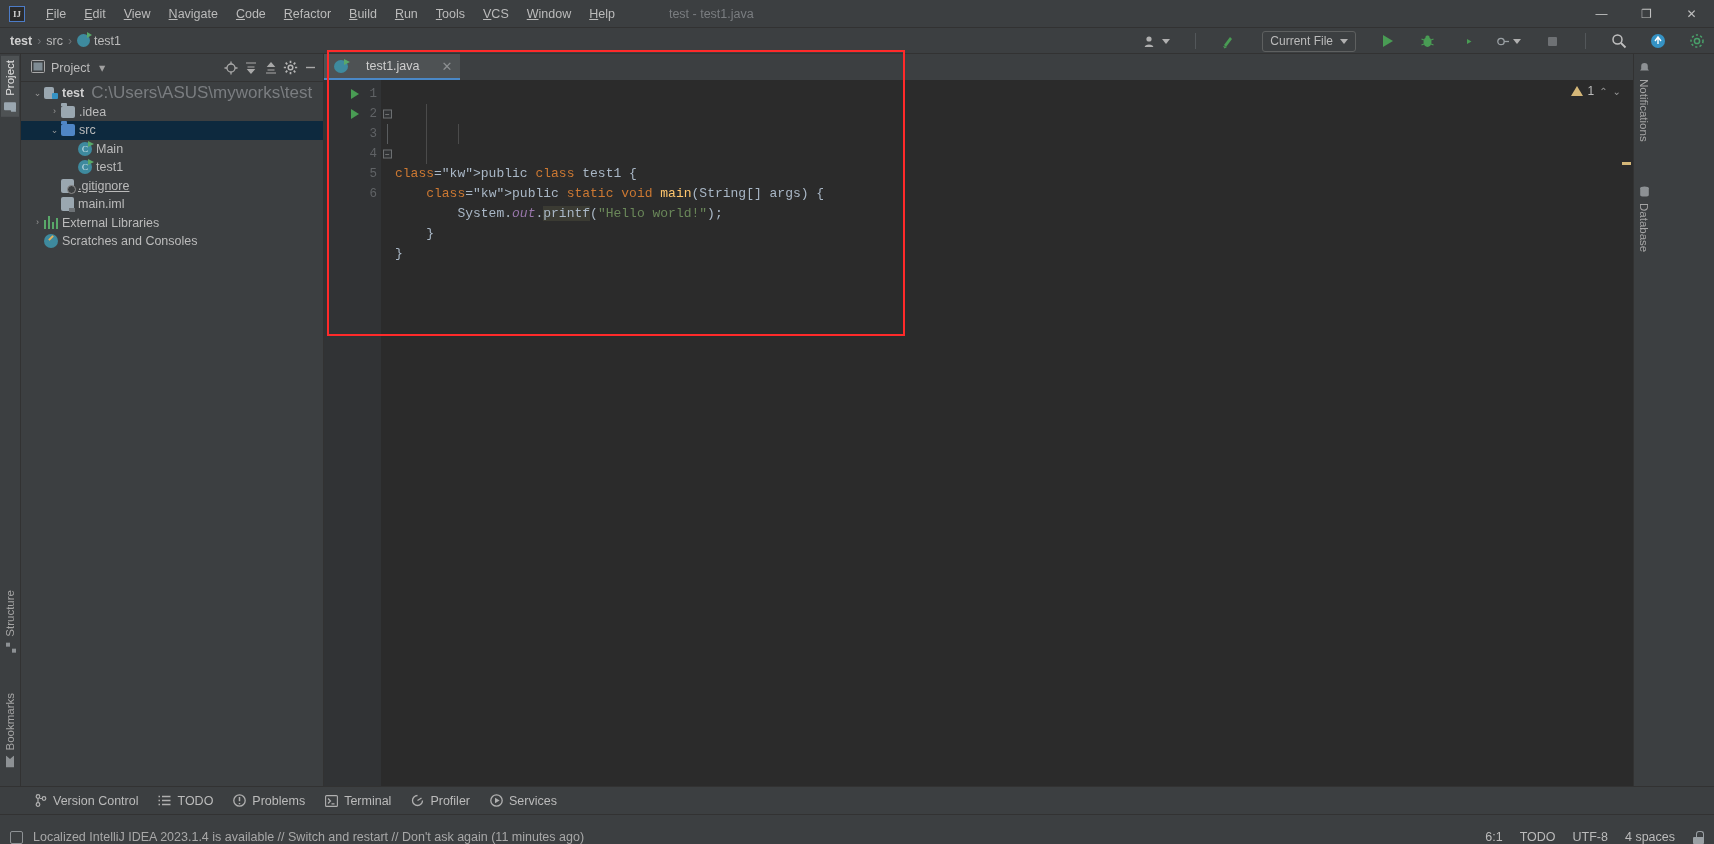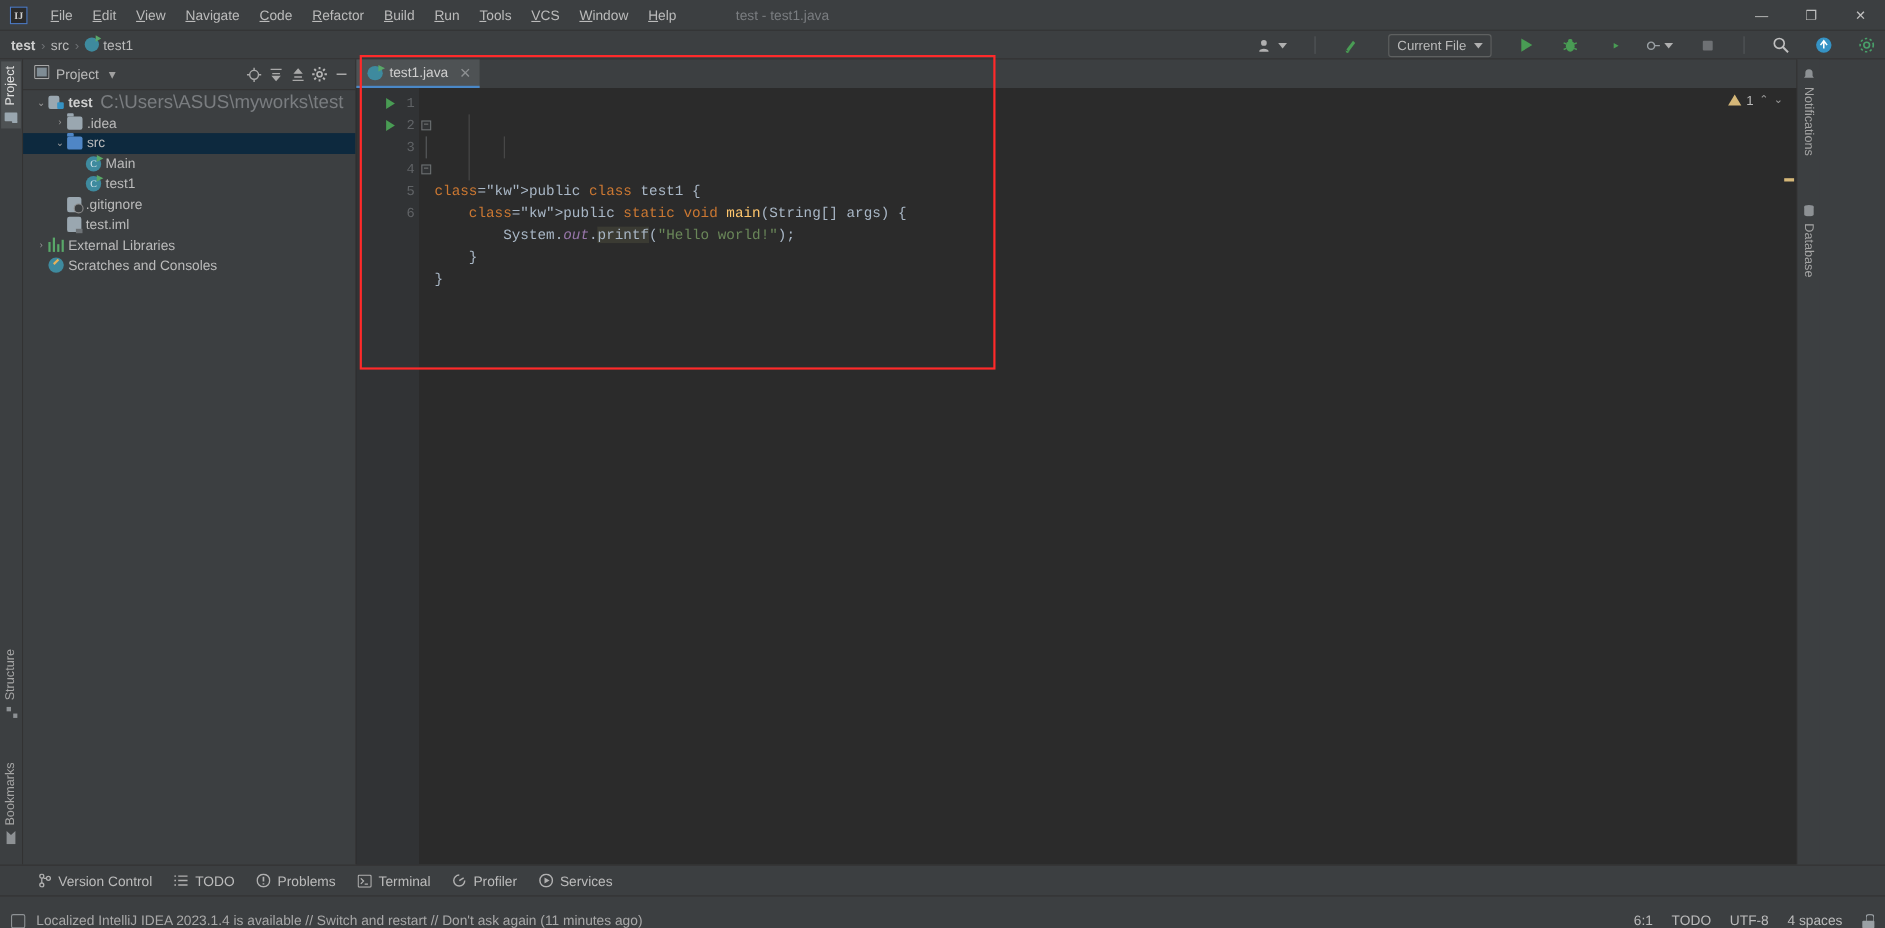--- a/index.html
+++ b/index.html
@@ -155,21 +155,21 @@
     background: #e8b25a; transform: rotate(-45deg);
   }
 
   
   .editor-area {
     position: absolute; left: 324px; top: 54px; right: 21px; bottom: 58px;
     background: #2b2b2b;
   }
   .tabs-row { height: 26px; background: #3c3f41; display: flex; align-items: flex-end; }
   .etab {
-    height: 26px; display: flex; align-items: center; gap: 6px;
+    height: 26px; display: flex; align-items: center; gap: 18px;
     padding: 0 8px 0 10px; background: #4e5254; color: #cfcfcf; font-size: 12.5px;
     border-bottom: 2px solid #4a88c7;
   }
   .etab .close-x { color: #8d9092; font-size: 13px; margin-left: 4px; }
 
   .code-wrap { position: absolute; left: 0; top: 26px; right: 0; bottom: 0; background: #2b2b2b; display: flex; }
   .gutter {
     width: 57px; background: #313335; position: relative; flex: 0 0 57px;
     padding-top: 4px;
   }
@@ -469,29 +469,29 @@
         <div class="trow" style="padding-left: 44px;">
           <span class="arrow none"></span>
           <span class="class-ic">C</span>
           <span class="tlabel">Main</span>
         </div>
         <div class="trow" style="padding-left: 44px;">
           <span class="arrow none"></span>
           <span class="class-ic">C</span>
           <span class="tlabel">test1</span>
         </div>
-        <div class="trow" style="padding-left: 27px;">
+        <div class="trow" style="padding-left: 27px; text-decoration: underline;">
           <span class="arrow none"></span>
           <span class="file-ic git"></span>
           <span class="tlabel">.gitignore</span>
         </div>
         <div class="trow" style="padding-left: 27px;">
           <span class="arrow none"></span>
           <span class="file-ic iml"></span>
-          <span class="tlabel">test.iml</span>
+          <span class="tlabel">main.iml</span>
         </div>
         <div class="trow" style="padding-left: 10px;">
           <span class="arrow">›</span>
           <span class="lib-ic">
             <i style="height:9px"></i>
             <i style="height:13px"></i>
             <i style="height:7px"></i>
             <i style="height:11px"></i>
           </span>
           <span class="tlabel">External Libraries</span>

